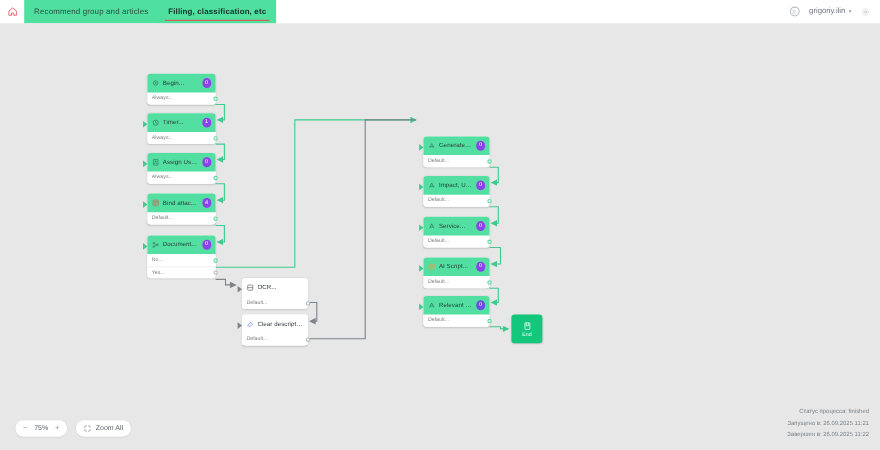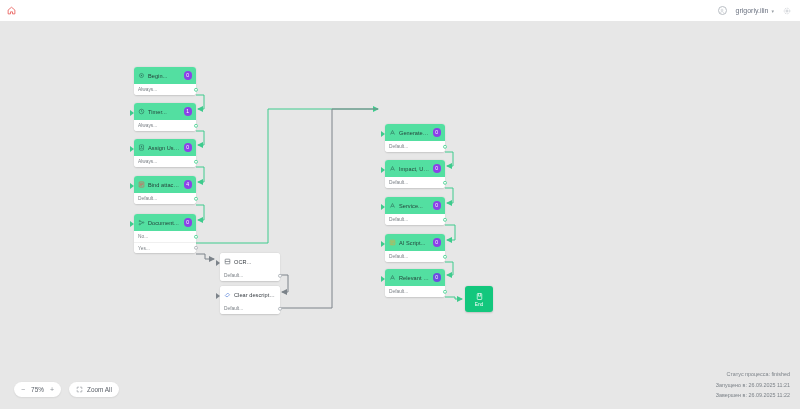--- a/index.html
+++ b/index.html
@@ -207,20 +207,28 @@
 </style>
 </head>
 <body>
 
 <div class="header">
   <div class="home-btn">
     <svg width="9" height="9" viewBox="0 0 16 16">
       <path d="M2 7.2 8 2.2l6 5V14H9.8v-3.6H6.2V14H2z" fill="none" stroke="#e8534f" stroke-width="1.4" stroke-linejoin="round"></path>
     </svg>
   </div>
+  <div class="tabbar">
+    <div class="tab">
+      <span>Recommend group and articles</span>
+    </div>
+    <div class="tab active">
+      <span>Filling, classification, etc</span>
+    </div>
+  </div>
   <div class="header-spacer"></div>
   <div class="header-right">
     <div class="avatar">
       <svg width="6" height="6" viewBox="0 0 16 16">
         <circle cx="8" cy="5.6" r="2.6" fill="none" stroke="#b9bec4" stroke-width="1.4"></circle>
         <path d="M3.2 14c0-2.7 2.2-4.2 4.8-4.2S12.8 11.3 12.8 14" fill="none" stroke="#b9bec4" stroke-width="1.4"></path>
       </svg>
     </div>
     <div class="username">
       <span>grigoriy.ilin</span>

